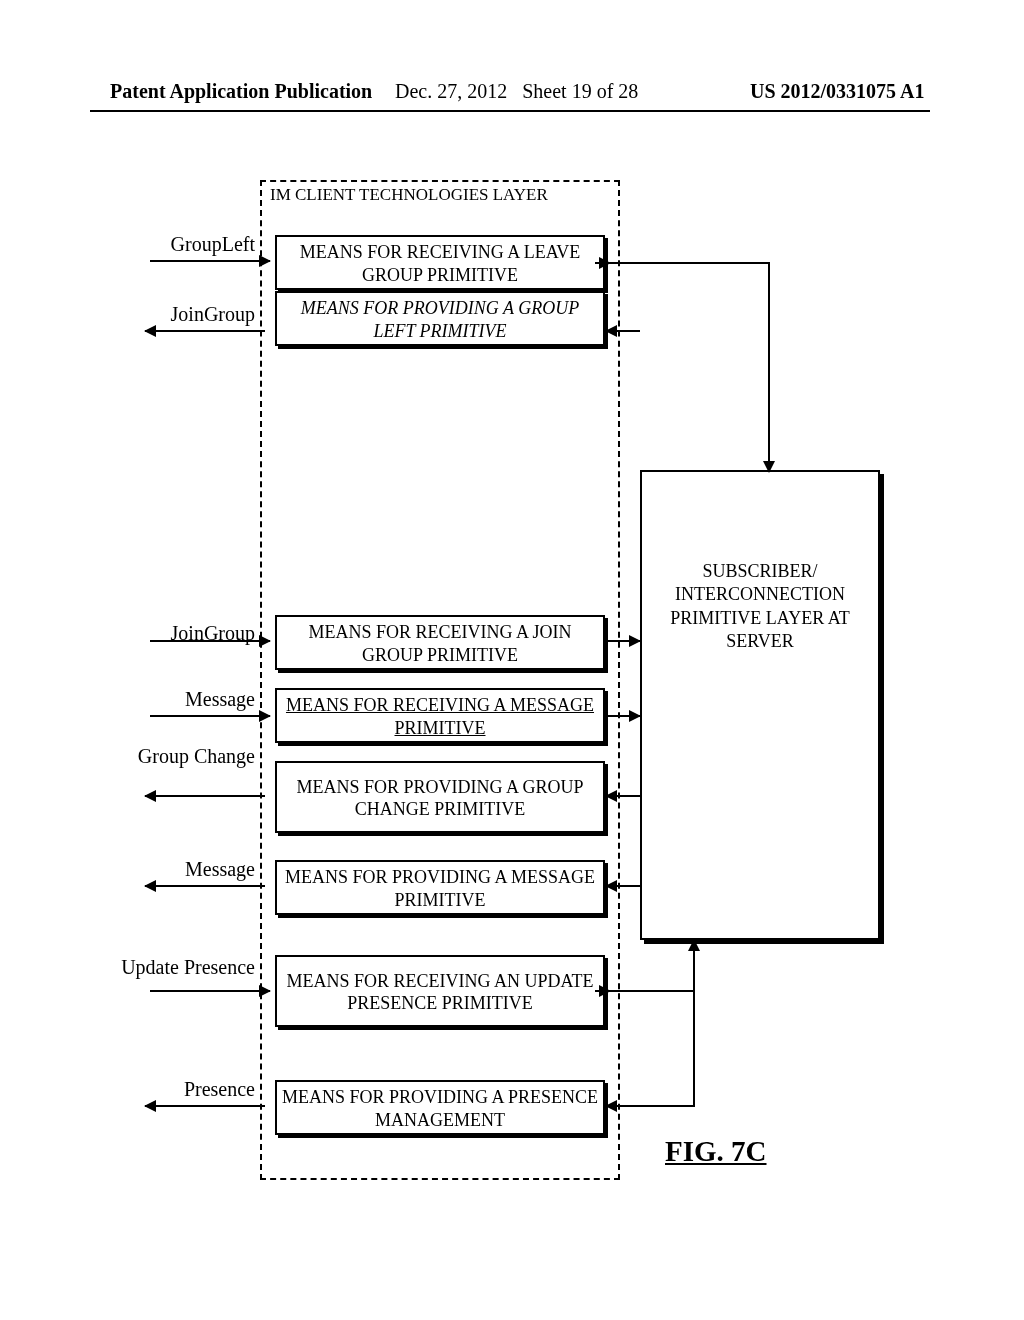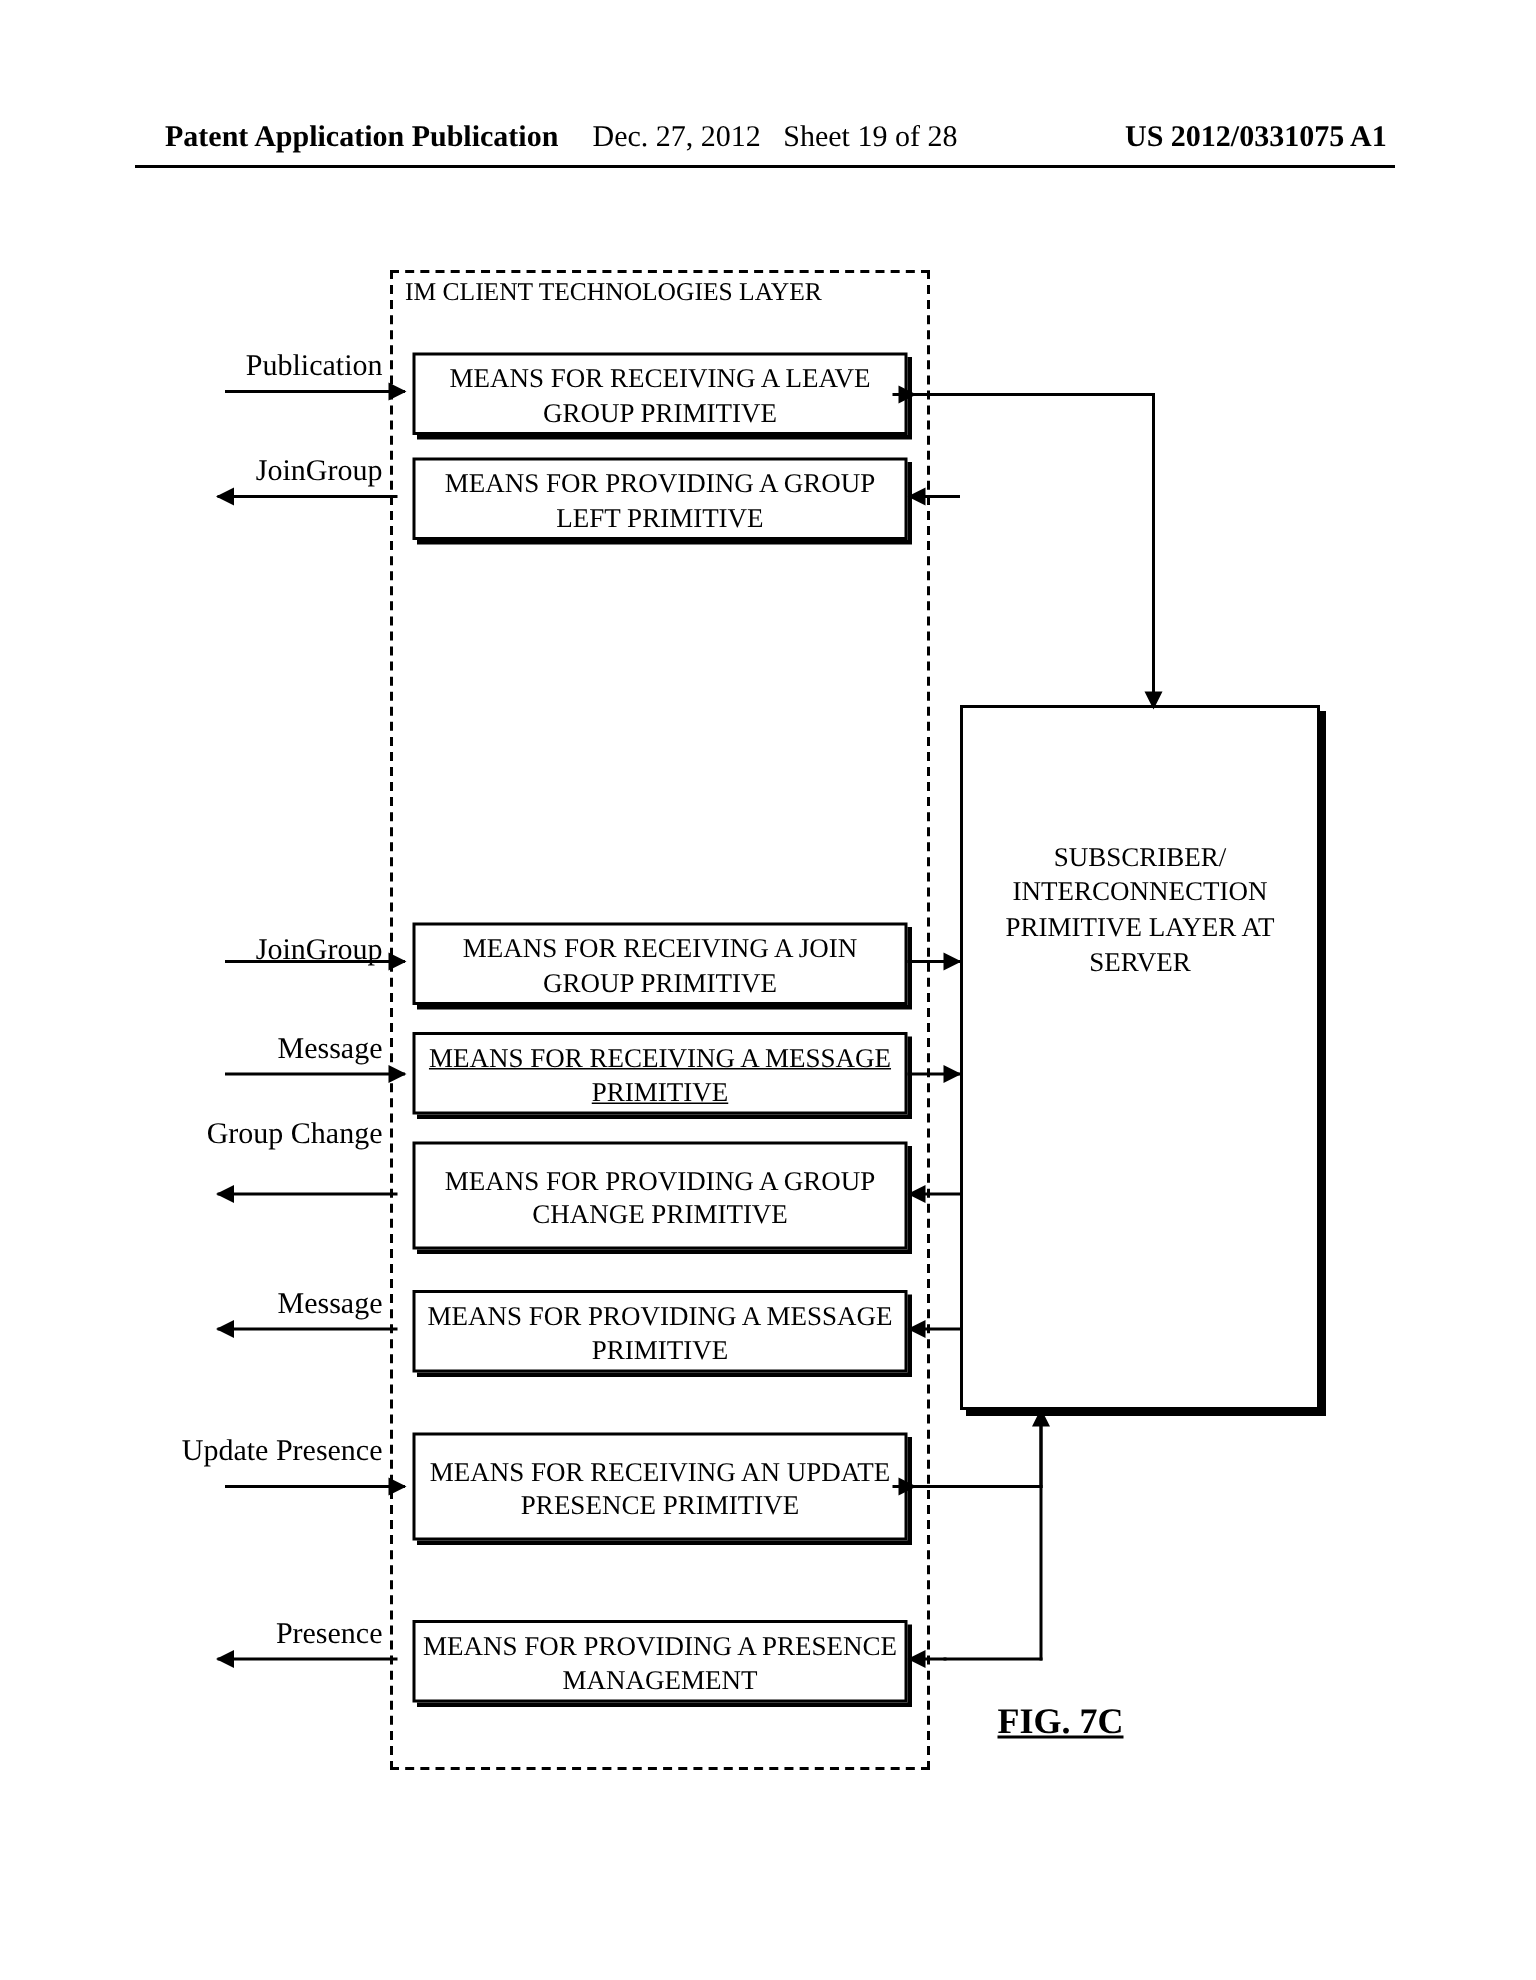--- a/index.html
+++ b/index.html
@@ -156,21 +156,21 @@
     left: 50%; transform: translateX(-50%);
     top: -1px;
     border-left: 6px solid transparent;
     border-right: 6px solid transparent;
     border-bottom: 12px solid #000;
   }
 
   .fig-label {
     position: absolute;
     font-weight: bold;
-    font-size: 24px;
+    font-size: 29px;
     text-decoration: underline;
   }
 </style>
 </head>
 <body>
 
 <div class="header-row">
   <span class="header-left">Patent Application Publication</span>
   <span class="header-mid">
     <span>Dec. 27, 2012</span>&nbsp;&nbsp;
@@ -181,31 +181,31 @@
 <div class="header-rule"></div>
 
 <div class="diagram">
 
   <div class="layer-box"></div>
   <div class="layer-title">IM CLIENT TECHNOLOGIES LAYER</div>
 
   <div class="sub-box"></div>
   <div class="sub-label">SUBSCRIBER/ INTERCONNECTION PRIMITIVE LAYER AT SERVER</div>
 
-  <div class="lbl" style="top:63px;">Publication</div>
+  <div class="lbl" style="top:63px;">GroupLeft</div>
   <div class="arrow right" style="left:60px; top:90px; width:120px;"></div>
   <div class="box inner-box" style="top:65px; height:55px;">MEANS FOR RECEIVING A LEAVE GROUP PRIMITIVE</div>
 
   <div class="hline" style="left:515px; top:92px; width:165px;"></div>
   <div class="arrow right" style="left:505px; top:92px; width:15px;"></div>
   <div class="vline ah-down" style="left:678px; top:92px; height:210px;"></div>
 
   <div class="lbl" style="top:133px;">JoinGroup</div>
   <div class="arrow left" style="left:55px; top:160px; width:120px;"></div>
-  <div class="box inner-box" style="top:135px; height:55px;">MEANS FOR PROVIDING A GROUP LEFT PRIMITIVE</div>
+  <div class="box inner-box" style="top:121px; height:55px;font-style:italic;">MEANS FOR PROVIDING A GROUP LEFT PRIMITIVE</div>
   <div class="arrow left" style="left:516px; top:160px; width:34px;"></div>
 
   <div class="lbl" style="top:452px;">JoinGroup</div>
   <div class="arrow right" style="left:60px; top:470px; width:120px;"></div>
   <div class="box inner-box" style="top:445px; height:55px;">MEANS FOR RECEIVING A JOIN GROUP PRIMITIVE</div>
   <div class="arrow right" style="left:515px; top:470px; width:35px;"></div>
 
   <div class="lbl" style="top:518px;">Message</div>
   <div class="arrow right" style="left:60px; top:545px; width:120px;"></div>
   <div class="box inner-box" style="top:518px; height:55px;text-decoration:underline;">MEANS FOR RECEIVING A MESSAGE PRIMITIVE</div>

